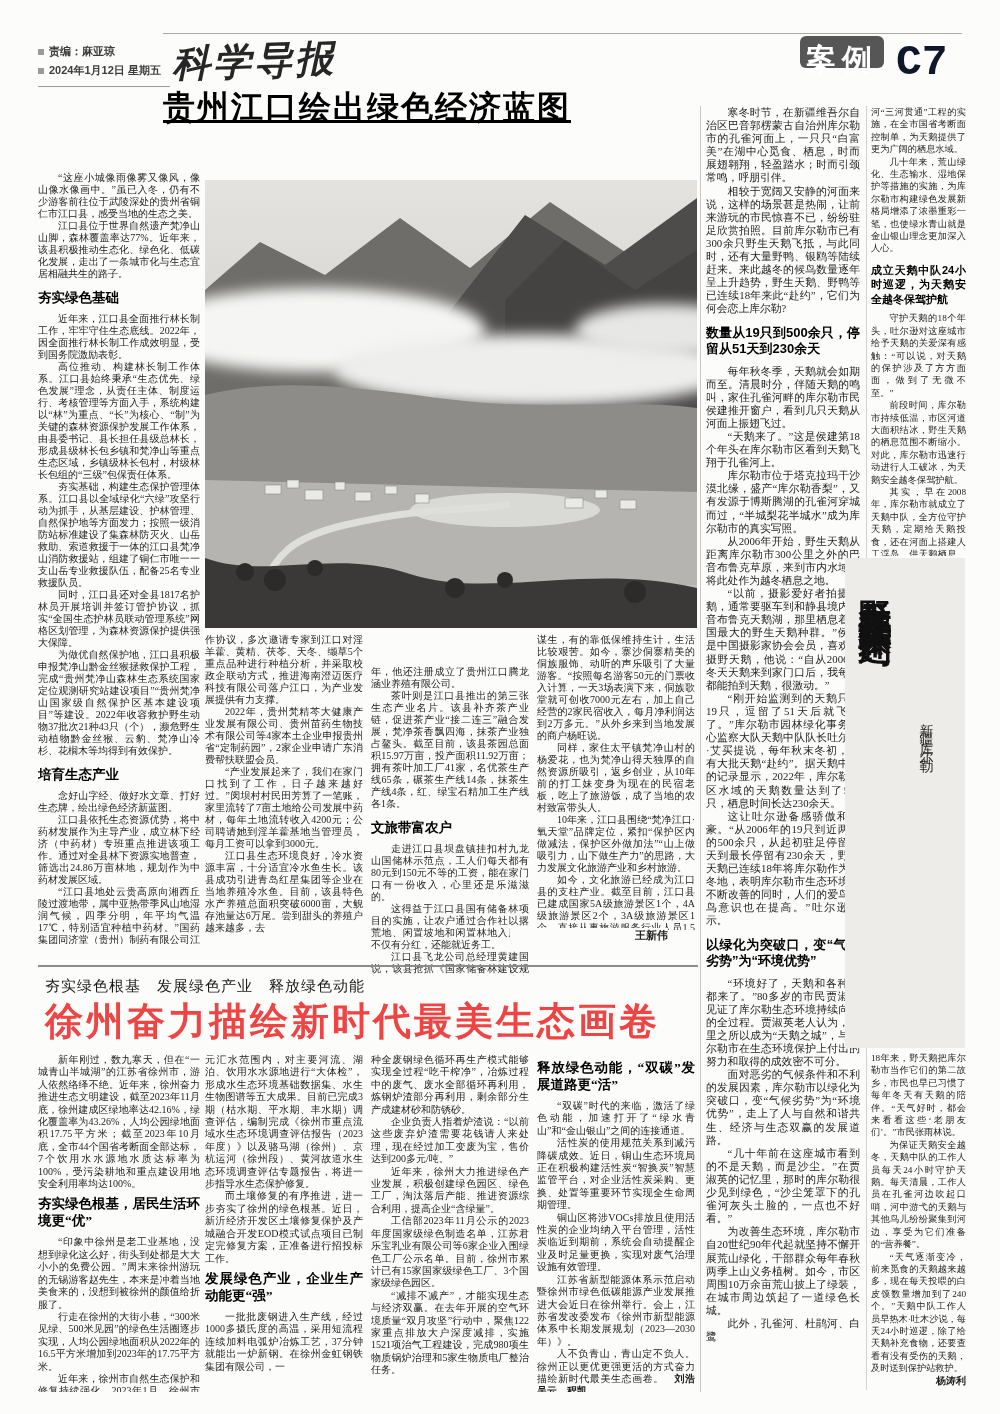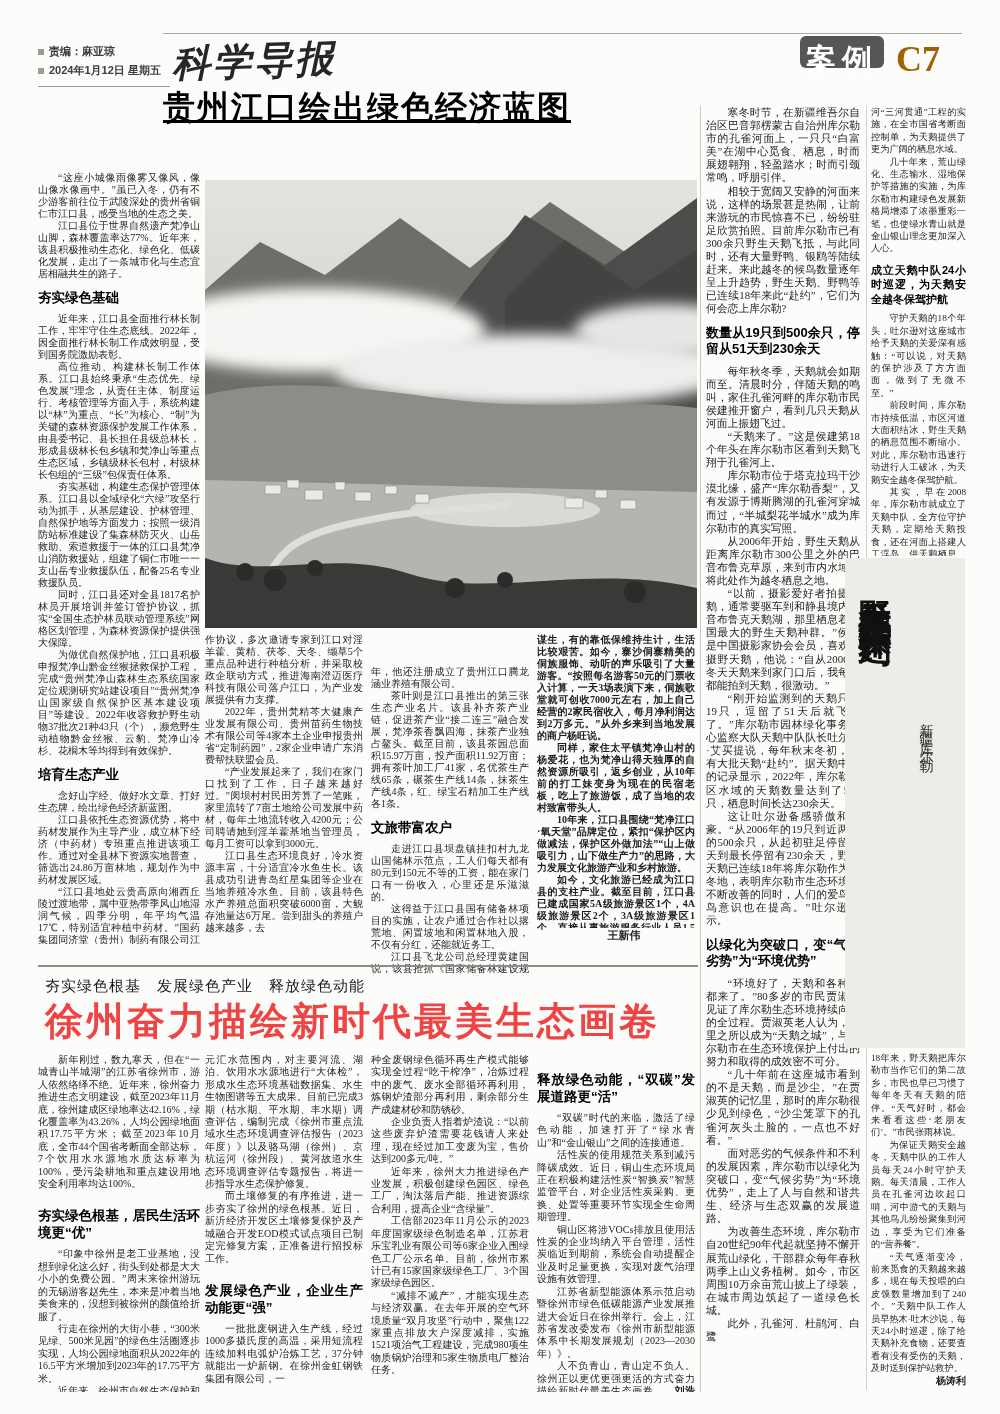--- a/index.html
+++ b/index.html
@@ -10,57 +10,57 @@
   .topline{left:163px;top:33px;width:799px;height:1px;background:#a9a9a6;}
   .edblock{left:38px;top:42px;width:140px;font-family:"Liberation Sans",sans-serif;
            font-size:11px;font-weight:bold;color:#3d3d3d;line-height:19px;}
   .sq{display:inline-block;width:6px;height:6px;background:#9a9a97;margin-right:5px;vertical-align:middle;}
   .edunderline{left:38px;top:86px;width:132px;height:1px;background:#9a9a97;}
   .masthead{left:172px;top:36px;font-family:"DejaVu Serif",serif;font-style:italic;font-weight:bold;
             font-size:38px;letter-spacing:3px;color:#262626;transform:rotate(-2deg);}
   .badge{left:800px;top:36px;width:84px;height:32px;background:#565656;color:#fff;
          font-family:"Liberation Sans",sans-serif;font-weight:bold;font-size:30px;
          text-align:center;line-height:47px;letter-spacing:6px;border-radius:6px;}
-  .pageno{left:896px;top:38px;font-family:Liberation Serif, serif;font-weight:bold;font-size:36px;color:#a16207;}
+  .pageno{left:896px;top:38px;font-family:Liberation Mono, monospace;font-weight:bold;font-size:43px;color:#0f172a;}
   
   .h1main{left:38px;top:86px;width:658px;text-align:center;font-family:"Liberation Sans",sans-serif;
           font-weight:900;font-size:32px;letter-spacing:2px;color:#000;text-decoration:underline;}
   .kicker{left:45px;top:977px;font-family:"Liberation Sans",sans-serif;font-size:15px;color:#1a1a1a;letter-spacing:1px;}
   .h2main{left:45px;top:996px;width:652px;font-family:"DejaVu Serif",serif;font-weight:900;
           font-size:38px;letter-spacing:3px;color:#ef4444;}
   
   .hrule{left:38px;top:965px;width:660px;height:2px;background:#8c8c89;}
   .vrule1{left:700px;top:106px;width:1px;height:1286px;background:#c7c7c4;}
   .vrule2{left:866px;top:106px;width:1px;height:1284px;background:#d2d2cf;}
   
   .col{position:absolute;overflow:hidden;text-align:justify;}
   .col .para{margin:0;text-indent:2em;}
   .col .para.cont{text-indent:0;}
   .subhead{font-family:"Liberation Sans",sans-serif;font-weight:bold;text-indent:0;color:#000;}
   .a1{font-size:10px;line-height:12px;}
   .a1 .subhead{font-size:13.5px;line-height:17px;margin:9px 0 7px;}
   .c-a1-1{left:38px;top:172px;width:162px;height:772px;}
   .c-a1-2{left:205px;top:634px;width:158px;height:310px;}
   .c-a1-3{left:371px;top:634px;width:158px;height:310px;margin-top:32px;}
-  .c-a1-4{left:537px;top:634px;width:158px;height:296px;font-weight:bold;}
+  .c-a1-4{left:537px;top:634px;width:158px;height:296px;}
   .sw5{left:706px;top:106px;width:154px;height:1284px;font-size:10.8px;line-height:13.1px;}
   .sw5 .subhead{font-size:13px;line-height:16.5px;margin:9px 0 7px;}
   .sw6{font-size:9.2px;line-height:12.4px;}
   .sw6 .subhead{font-size:11px;line-height:14.5px;margin:8px 0 6px;}
   .c-sw-6a{left:871px;top:106px;width:95px;height:450px;}
   .c-sw-6b{left:871px;top:1052px;width:95px;height:320px;}
   .a2{font-size:10px;line-height:12.4px;}
-  .a2 .subhead{font-size:13.5px;line-height:17px;margin:17px 0 7px;}
+  .a2 .subhead{font-size:13.5px;line-height:17px;margin:5px 0 7px;font-family:Liberation Serif, serif;}
   .c-a2-1{left:38px;top:1054px;width:162px;height:338px;}
   .c-a2-2{left:205px;top:1054px;width:158px;height:338px;}
   .c-a2-3{left:371px;top:1054px;width:158px;height:338px;}
   .c-a2-4{left:537px;top:1054px;width:158px;height:338px;}
   
   .byline{position:absolute;font-weight:bold;text-align:right;background:#fcfcfa;}
-  .by-a1{left:545px;top:928px;width:158px;font-size:11px;text-align:center;}
+  .by-a1{left:510px;top:928px;width:158px;font-size:11px;}
   .by-sw{left:868px;top:1374px;width:98px;font-size:10px;}
   .inline-byline{font-weight:bold;}
   
   .vbox{left:845px;top:558px;width:120px;height:490px;background:#edecE8;background:#edece8;z-index:3;}
   .vtitle{left:852px;top:574px;height:462px;writing-mode:vertical-rl;font-family:"DejaVu Serif",serif;
           font-weight:bold;font-size:33px;letter-spacing:3px;color:#111;z-index:4;}
   .vtag{left:917px;top:712px;writing-mode:vertical-rl;font-size:14px;letter-spacing:9px;color:#222;z-index:4;}
   
   .photo{left:205px;top:180px;width:492px;height:448px;}
   .photo svg{display:block;width:100%;height:100%;}
@@ -174,22 +174,22 @@
       <div class="subhead">数量从19只到500余只，停留从51天到230余天</div>
       <p class="para">每年秋冬季，天鹅就会如期而至。清晨时分，伴随天鹅的鸣叫，家住孔雀河畔的库尔勒市民侯建推开窗户，看到几只天鹅从河面上振翅飞过。</p>
       <p class="para">“天鹅来了。”这是侯建第18个年头在库尔勒市区看到天鹅飞翔于孔雀河上。</p>
       <p class="para">库尔勒市位于塔克拉玛干沙漠北缘，盛产“库尔勒香梨”，又有发源于博斯腾湖的孔雀河穿城而过，“半城梨花半城水”成为库尔勒市的真实写照。</p>
       <p class="para">从2006年开始，野生天鹅从距离库尔勒市300公里之外的巴音布鲁克草原，来到市内水域，将此处作为越冬栖息之地。</p>
       <p class="para">“以前，摄影爱好者拍摄天鹅，通常要驱车到和静县境内巴音布鲁克天鹅湖，那里栖息着我国最大的野生天鹅种群。”侯建是中国摄影家协会会员，喜欢拍摄野天鹅，他说：“自从2006年冬天天鹅来到家门口后，我每年都能拍到天鹅，很激动。”</p>
       <p class="para">“刚开始监测到的天鹅只有19只，逗留了51天后就飞走了。”库尔勒市园林绿化事务中心监察大队天鹅中队队长吐尔逊·艾买提说，每年秋末冬初，会有大批天鹅“赴约”。据天鹅中队的记录显示，2022年，库尔勒市区水域的天鹅数量达到了516只，栖息时间长达230余天。</p>
       <p class="para">这让吐尔逊备感骄傲和自豪。“从2006年的19只到近两年的500余只，从起初驻足停留51天到最长停留有230余天，野生天鹅已连续18年将库尔勒作为越冬地，表明库尔勒市生态环境在不断改善的同时，人们的爱鸟护鸟意识也在提高。”吐尔逊表示。</p>
       <div class="subhead">以绿化为突破口，变“气候劣势”为“环境优势”</div>
       <p class="para">“环境好了，天鹅和各种鸟都来了。”80多岁的市民贾淑英见证了库尔勒生态环境持续向好的全过程。贾淑英老人认为，这里之所以成为“天鹅之城”，与库尔勒市在生态环境保护上付出的努力和取得的成效密不可分。</p>
+      <p class="para">面对恶劣的气候条件和不利的发展因素，库尔勒市以绿化为突破口，变“气候劣势”为“环境优势”，走上了人与自然和谐共生、经济与生态双赢的发展道路。</p>
       <p class="para">“几十年前在这座城市看到的不是天鹅，而是沙尘。”在贾淑英的记忆里，那时的库尔勒很少见到绿色，“沙尘笼罩下的孔雀河灰头土脸的，一点也不好看。”</p>
-      <p class="para">面对恶劣的气候条件和不利的发展因素，库尔勒市以绿化为突破口，变“气候劣势”为“环境优势”，走上了人与自然和谐共生、经济与生态双赢的发展道路。</p>
       <p class="para">为改善生态环境，库尔勒市自20世纪90年代起就坚持不懈开展荒山绿化，干部群众每年春秋两季上山义务植树。如今，市区周围10万余亩荒山披上了绿装，在城市周边筑起了一道绿色长城。</p>
       <p class="para">此外，孔雀河、杜鹃河、白鹭</p>
     </div>
   <div class="col sw6 c-sw-6a">
       <p class="para cont">河“三河贯通”工程的实施，在全市国省考断面控制单，为天鹅提供了更为广阔的栖息水域。</p>
       <p class="para">几十年来，荒山绿化、生态输水、湿地保护等措施的实施，为库尔勒市构建绿色发展新格局增添了浓墨重彩一笔，也使绿水青山就是金山银山理念更加深入人心。</p>
       <div class="subhead">成立天鹅中队24小时巡逻，为天鹅安全越冬保驾护航</div>
       <p class="para">守护天鹅的18个年头，吐尔逊对这座城市给予天鹅的关爱深有感触：“可以说，对天鹅的保护涉及了方方面面，做到了无微不至。”</p>
       <p class="para">前段时间，库尔勒市持续低温，市区河道大面积结冰，野生天鹅的栖息范围不断缩小。对此，库尔勒市迅速行动进行人工破冰，为天鹅安全越冬保驾护航。</p>
       <p class="para">其实，早在2008年，库尔勒市就成立了天鹅中队，全方位守护天鹅，定期给天鹅投食，还在河面上搭建人工浮岛，供天鹅栖息。冬季在孔雀河上游定期扬水，以免河水结冰影响天鹅栖息、觅食……在吐尔逊看来，政府和市民共同为天鹅打造了一个舒适的栖息环境。</p>

